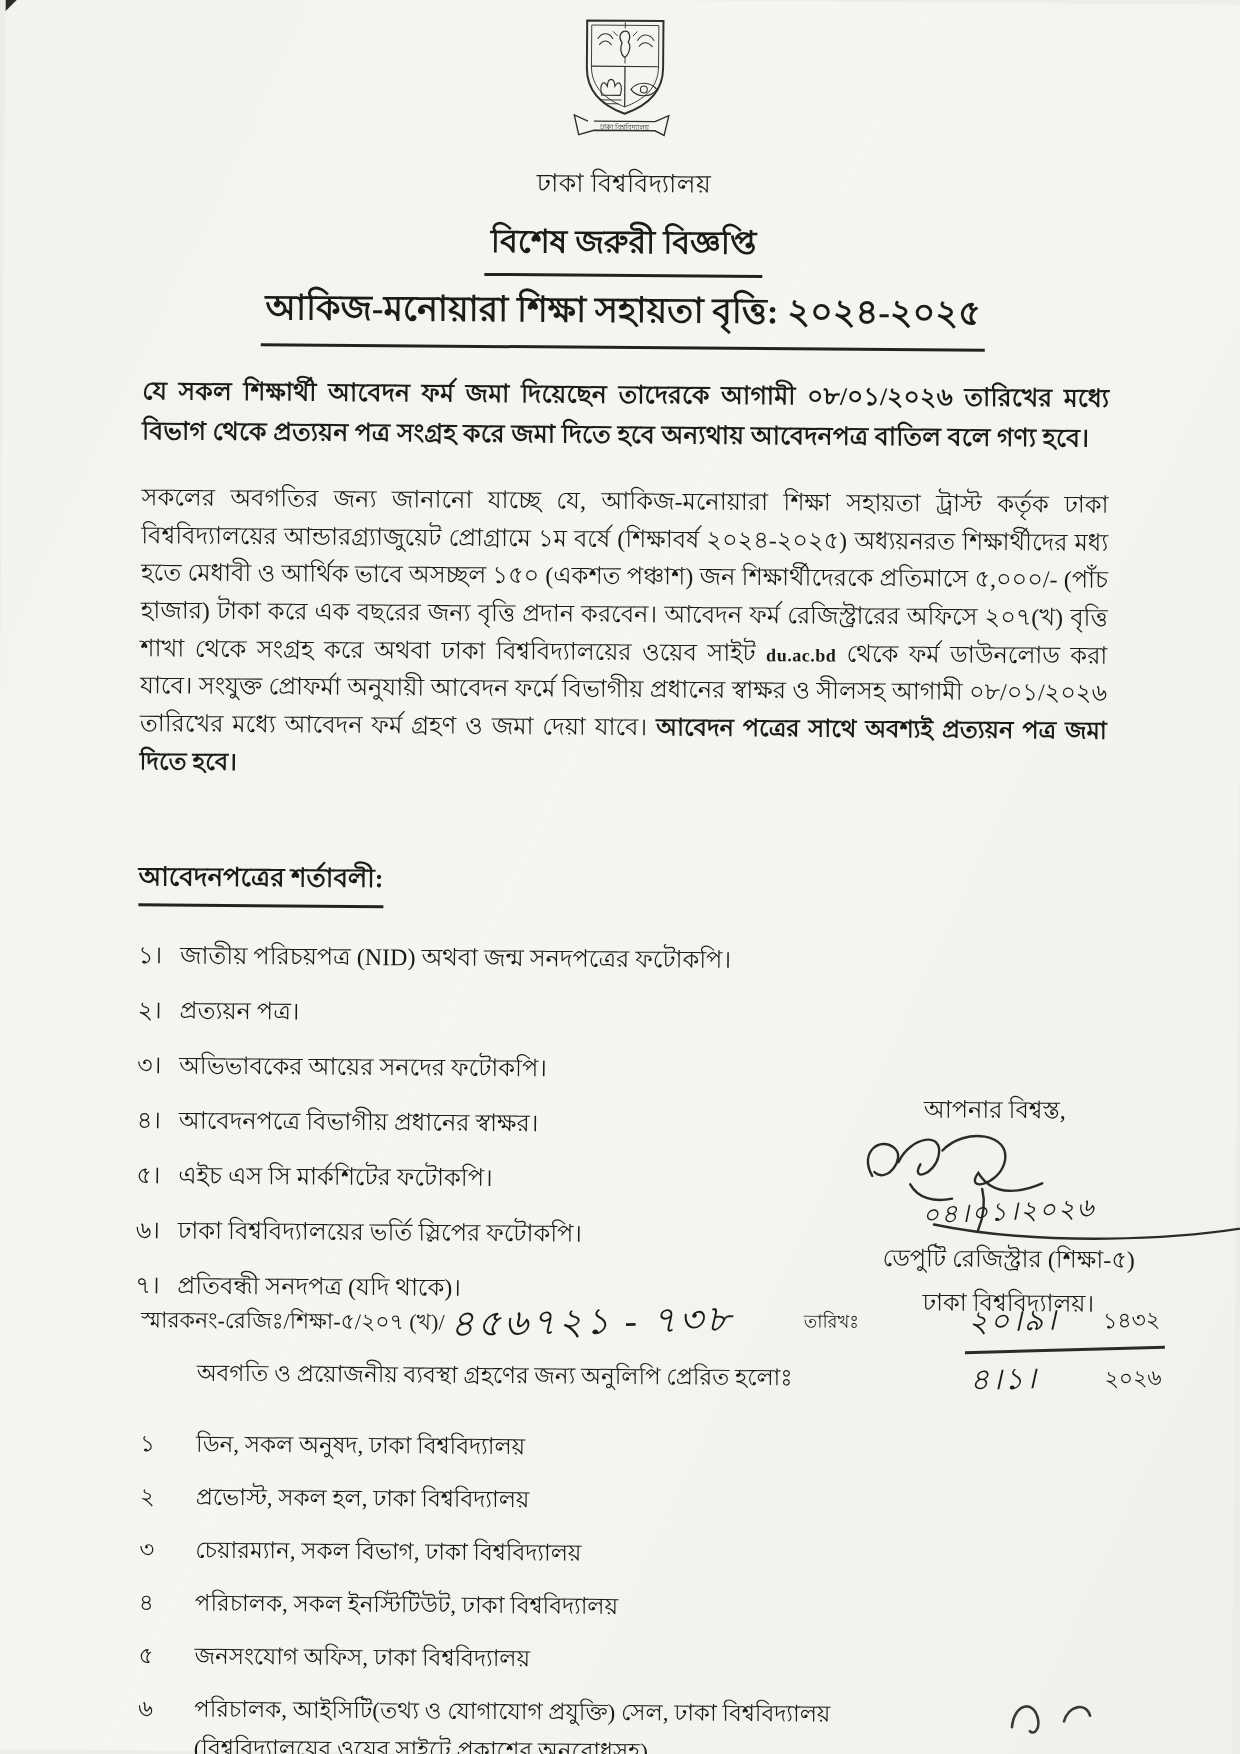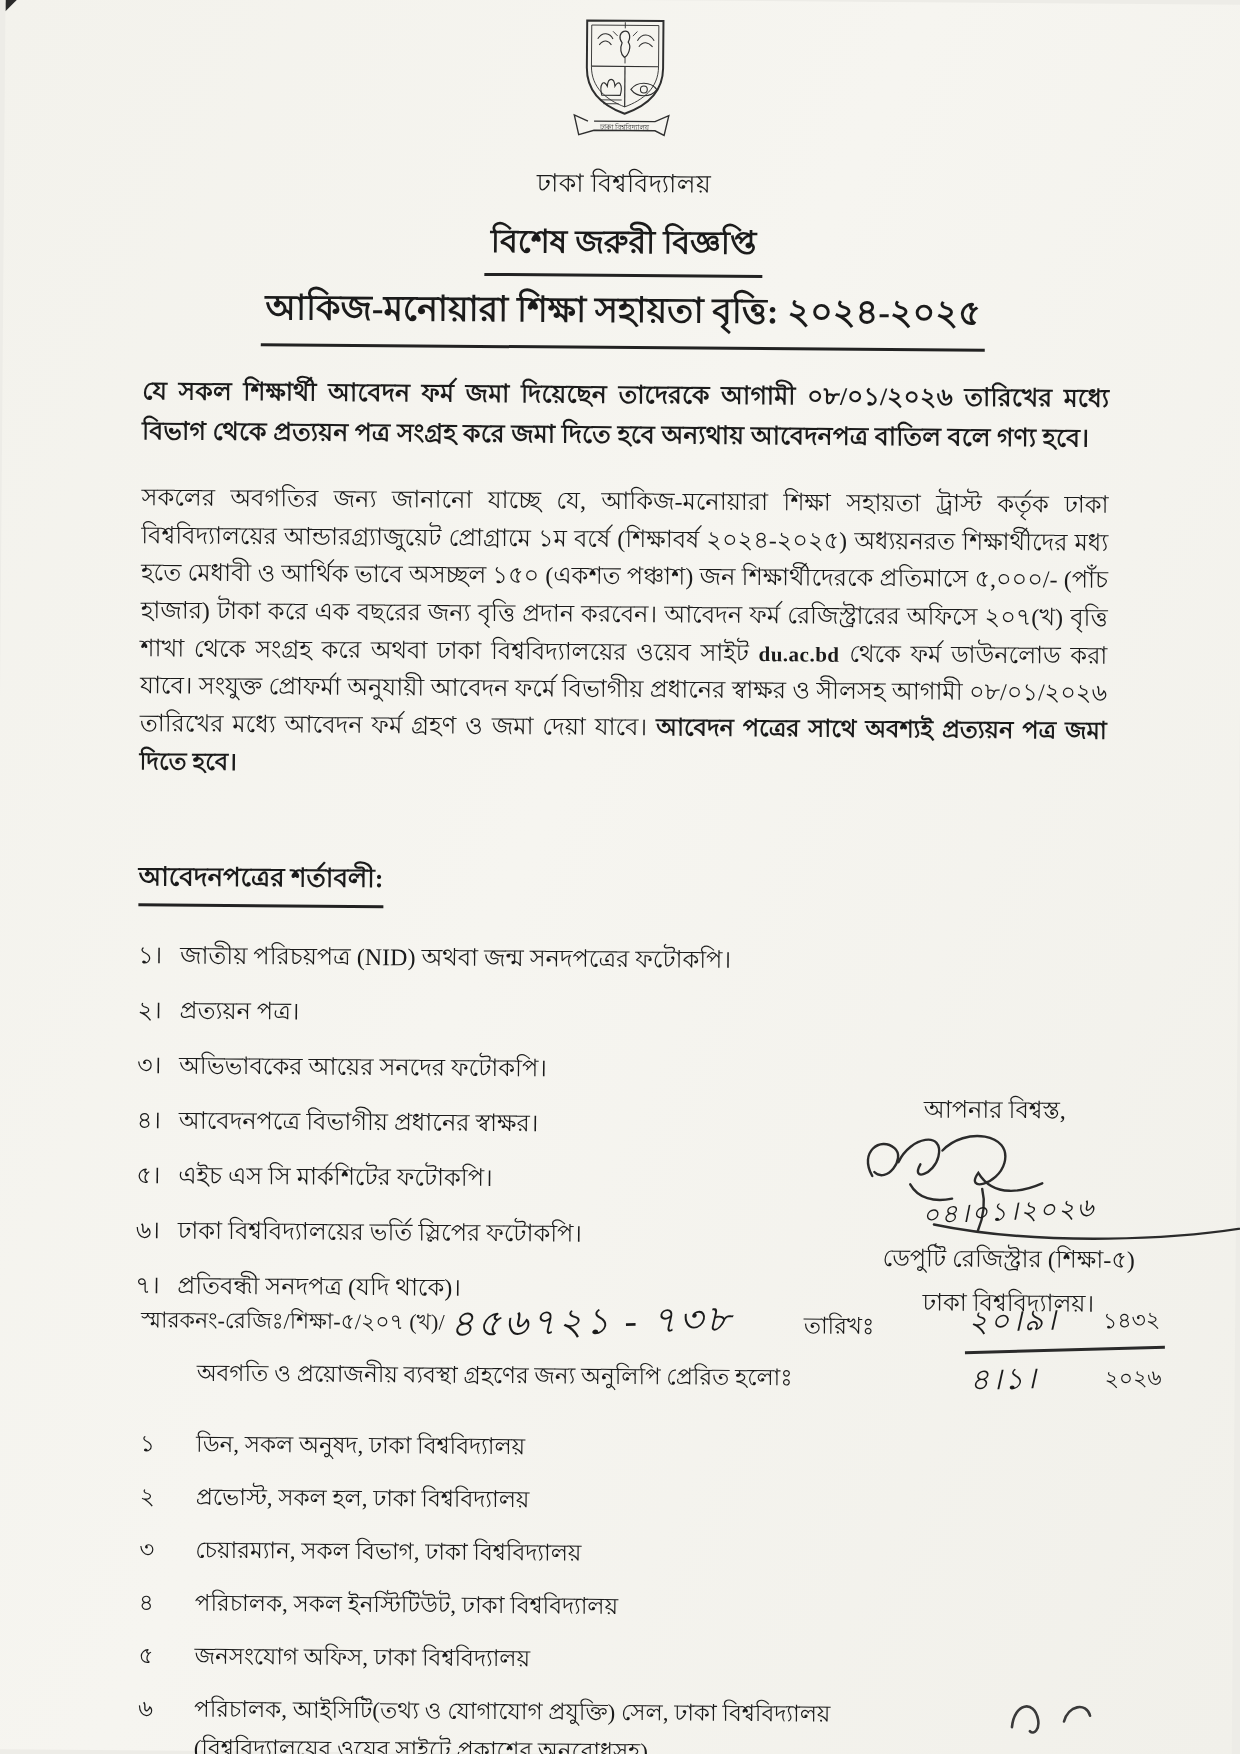--- a/index.html
+++ b/index.html
@@ -27,21 +27,21 @@
   }
   .main-title-wrap{margin-top:6px;}
   .main-title{
     display:inline-block;font-size:35px;font-weight:bold;
     border-bottom:3.5px solid #222;padding:0 4px 4px 4px;
   }
   
   .content{margin:26px 133px 0 140px;}
   .p1{font-size:25px;font-weight:600;line-height:1.6;text-align:justify;letter-spacing:.2px;}
   .p2{font-size:24px;font-weight:400;line-height:1.57;text-align:justify;margin-top:28px;}
-  .weburl{font-weight:bold;font-size:21px;letter-spacing:.5px;}
+  .weburl{font-weight:bold;font-size:18px;letter-spacing:.5px;}
   .emph{font-weight:bold;}
   .cond-heading{
     display:inline-block;margin-top:52px;font-size:26px;font-weight:bold;
     border-bottom:3px solid #222;padding-bottom:3px;
   }
   .cond-list{margin-top:30px;font-size:24px;}
   .cond-item{display:flex;margin-bottom:15px;}
   .cond-num{width:42px;flex:0 0 42px;}
   
   .sig-block{position:absolute;top:1088px;right:52px;width:350px;text-align:center;}
@@ -55,21 +55,21 @@
   }
   .sig-designation{font-size:24px;margin-top:2px;}
   .sig-org{font-size:24px;margin-top:4px;}
   
   .memo{position:absolute;top:1292px;left:146px;right:70px;display:flex;align-items:flex-start;}
   .memo-ref{font-size:22px;padding-top:14px;white-space:nowrap;}
   .memo-hw{
     font-size:37px;font-style:italic;letter-spacing:3px;white-space:nowrap;
     transform:rotate(-1.5deg);margin-left:6px;
   }
-  .memo-datelabel{font-size:23px;padding-top:14px;margin-left:70px;}
+  .memo-datelabel{font-size:18px;padding-top:14px;margin-left:70px;}
   .date-frac{margin-left:auto;transform:rotate(-2deg);min-width:200px;}
   .df-row{display:flex;align-items:baseline;justify-content:space-between;padding:0 4px;}
   .df-top{border-bottom:3px solid #2a2a2a;padding-bottom:2px;}
   .df-bottom{padding-top:2px;}
   .df-hw{font-size:30px;font-style:italic;letter-spacing:2px;}
   .df-pr{font-size:22px;}
   
   .dist{position:absolute;top:1358px;left:146px;right:120px;}
   .dist-intro{font-size:23px;margin-left:56px;}
   .dist-list{margin-top:32px;font-size:23px;}

